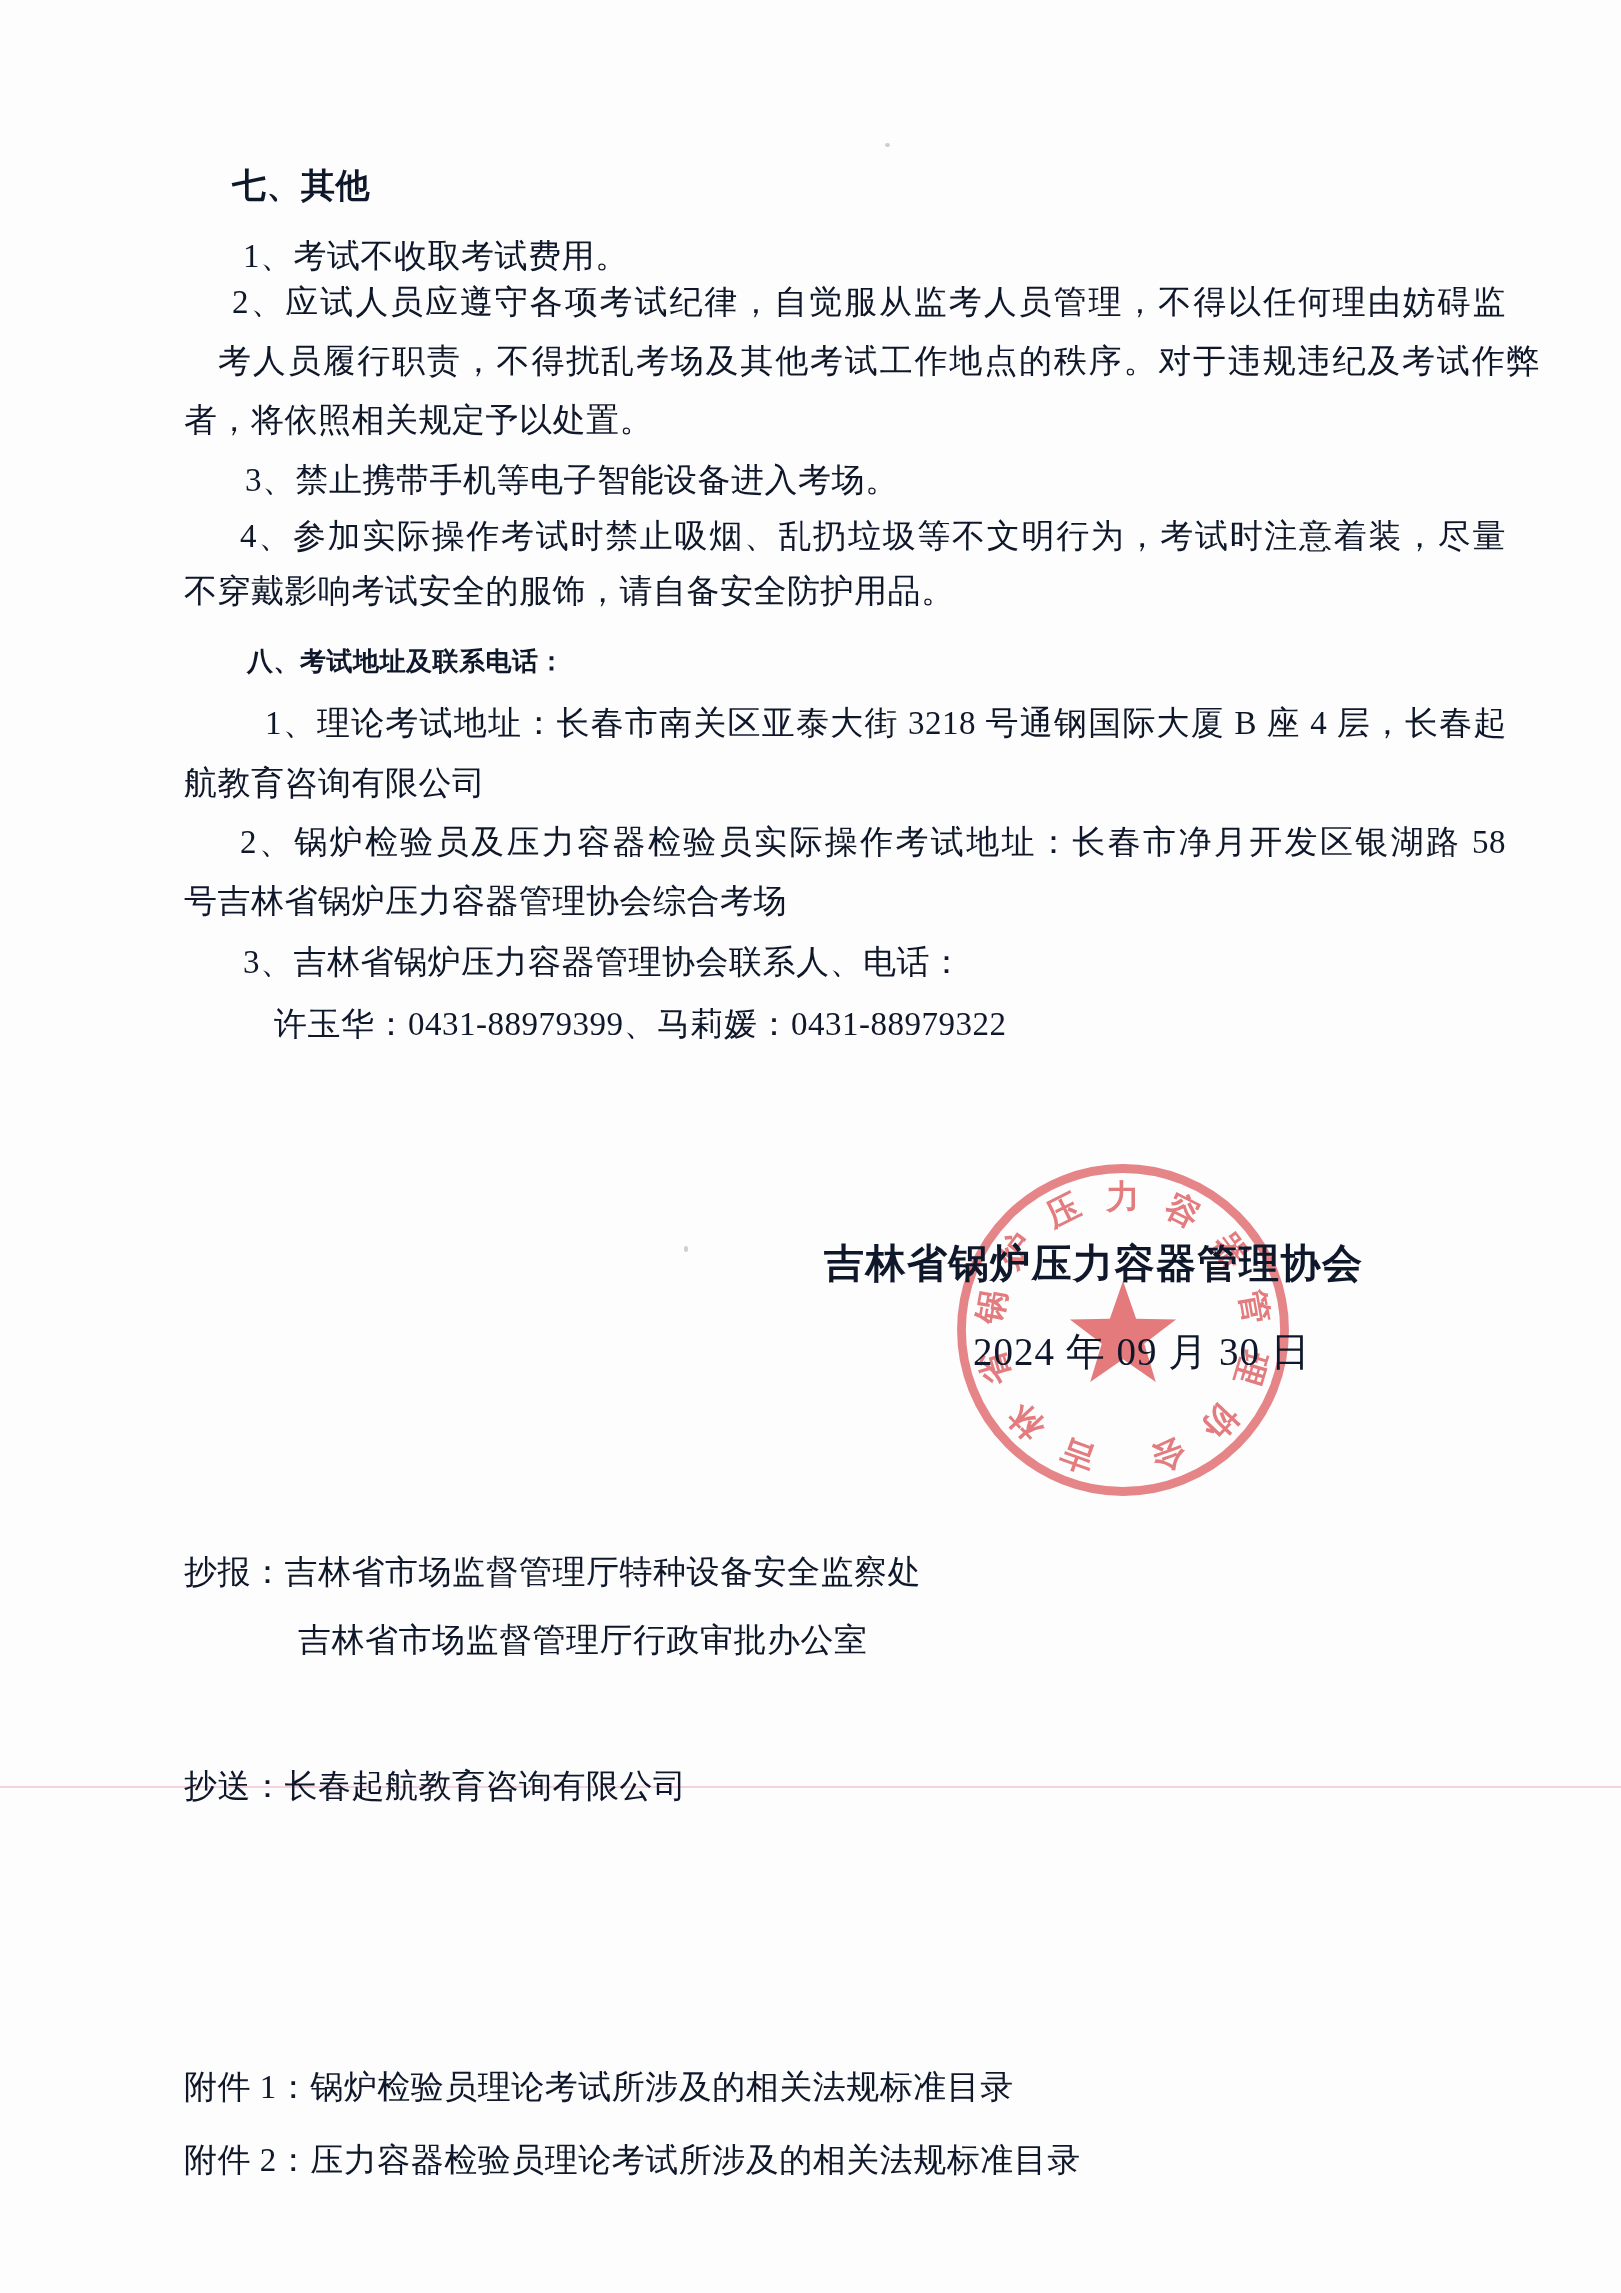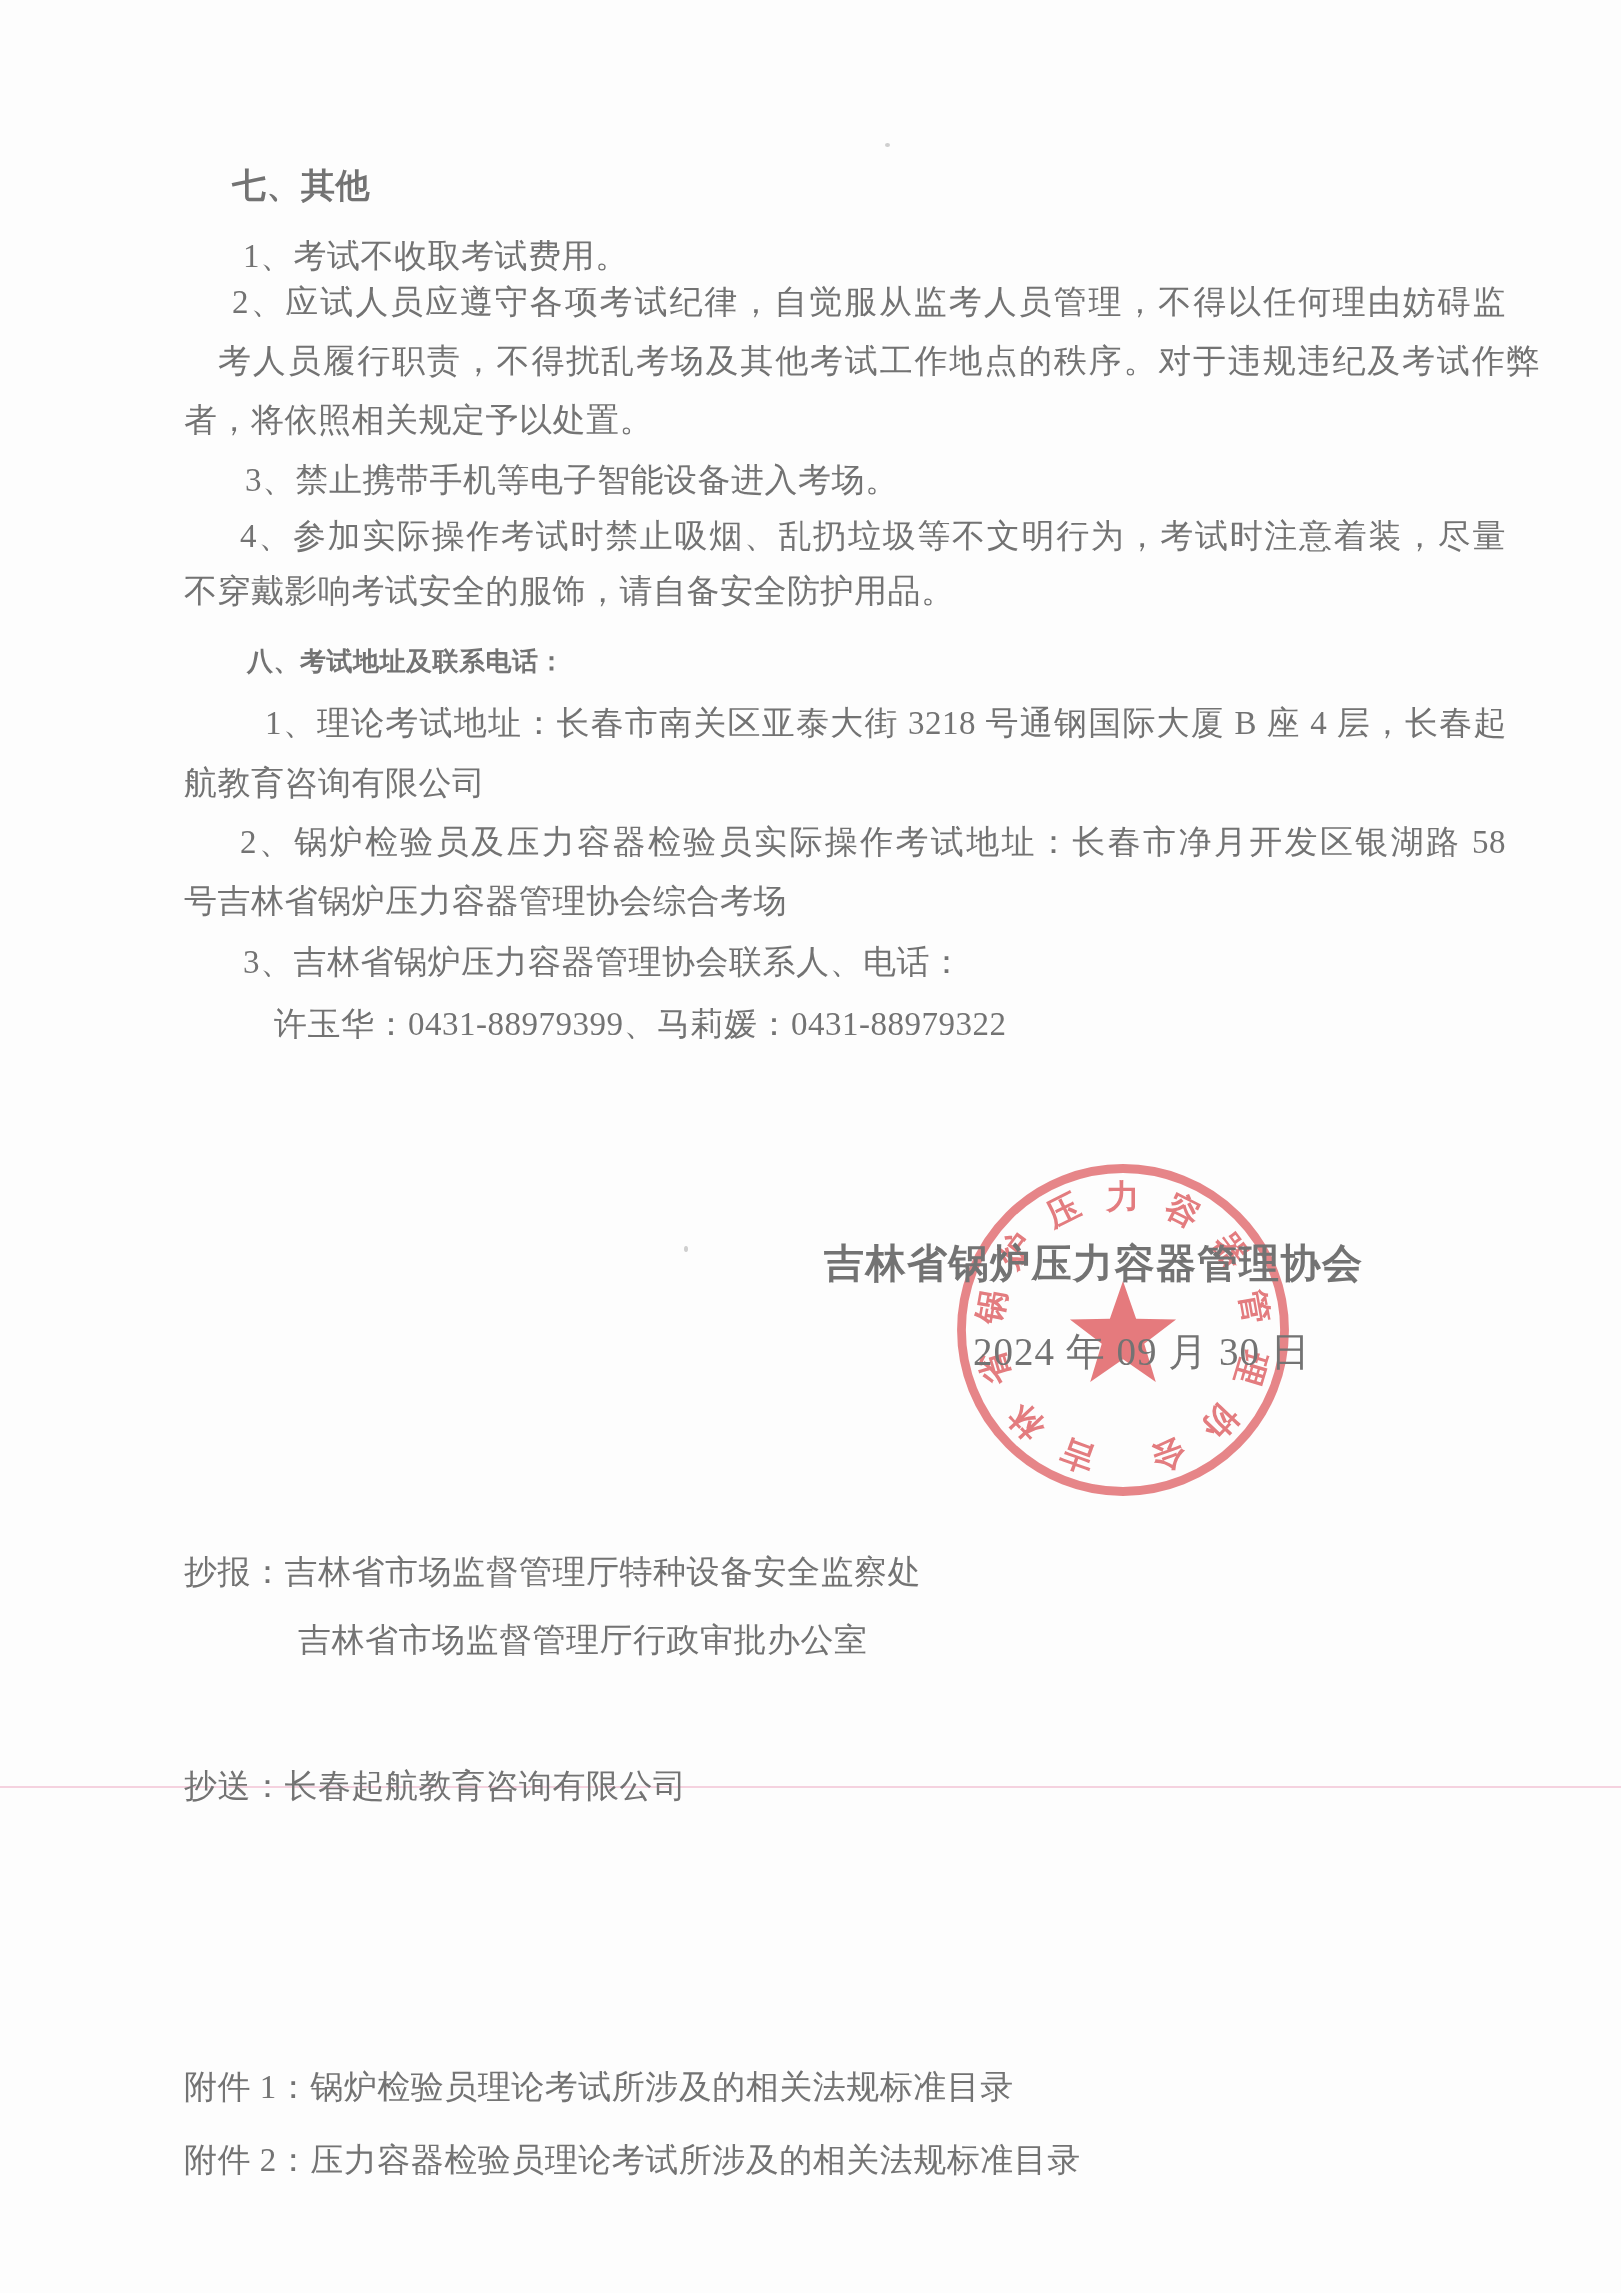--- a/index.html
+++ b/index.html
@@ -10,21 +10,21 @@
     font-family:"Liberation Serif","DejaVu Serif",serif;
     color:#262626;
     overflow:hidden;
   }
   .page{position:absolute;left:0;top:0;width:1621px;height:2294px;background:#fdfdfd;}
   .line{
     position:absolute;
     font-size:33px;
     line-height:1.15;
     white-space:nowrap;
-    color:#737373;
+    color:#0f172a;
     letter-spacing:0.5px;
   }
   .just{
     white-space:normal;
     text-align:justify;
     text-align-last:justify;
     text-justify:inter-character;
     word-break:break-all;
   }
   .bold{font-weight:700;}

